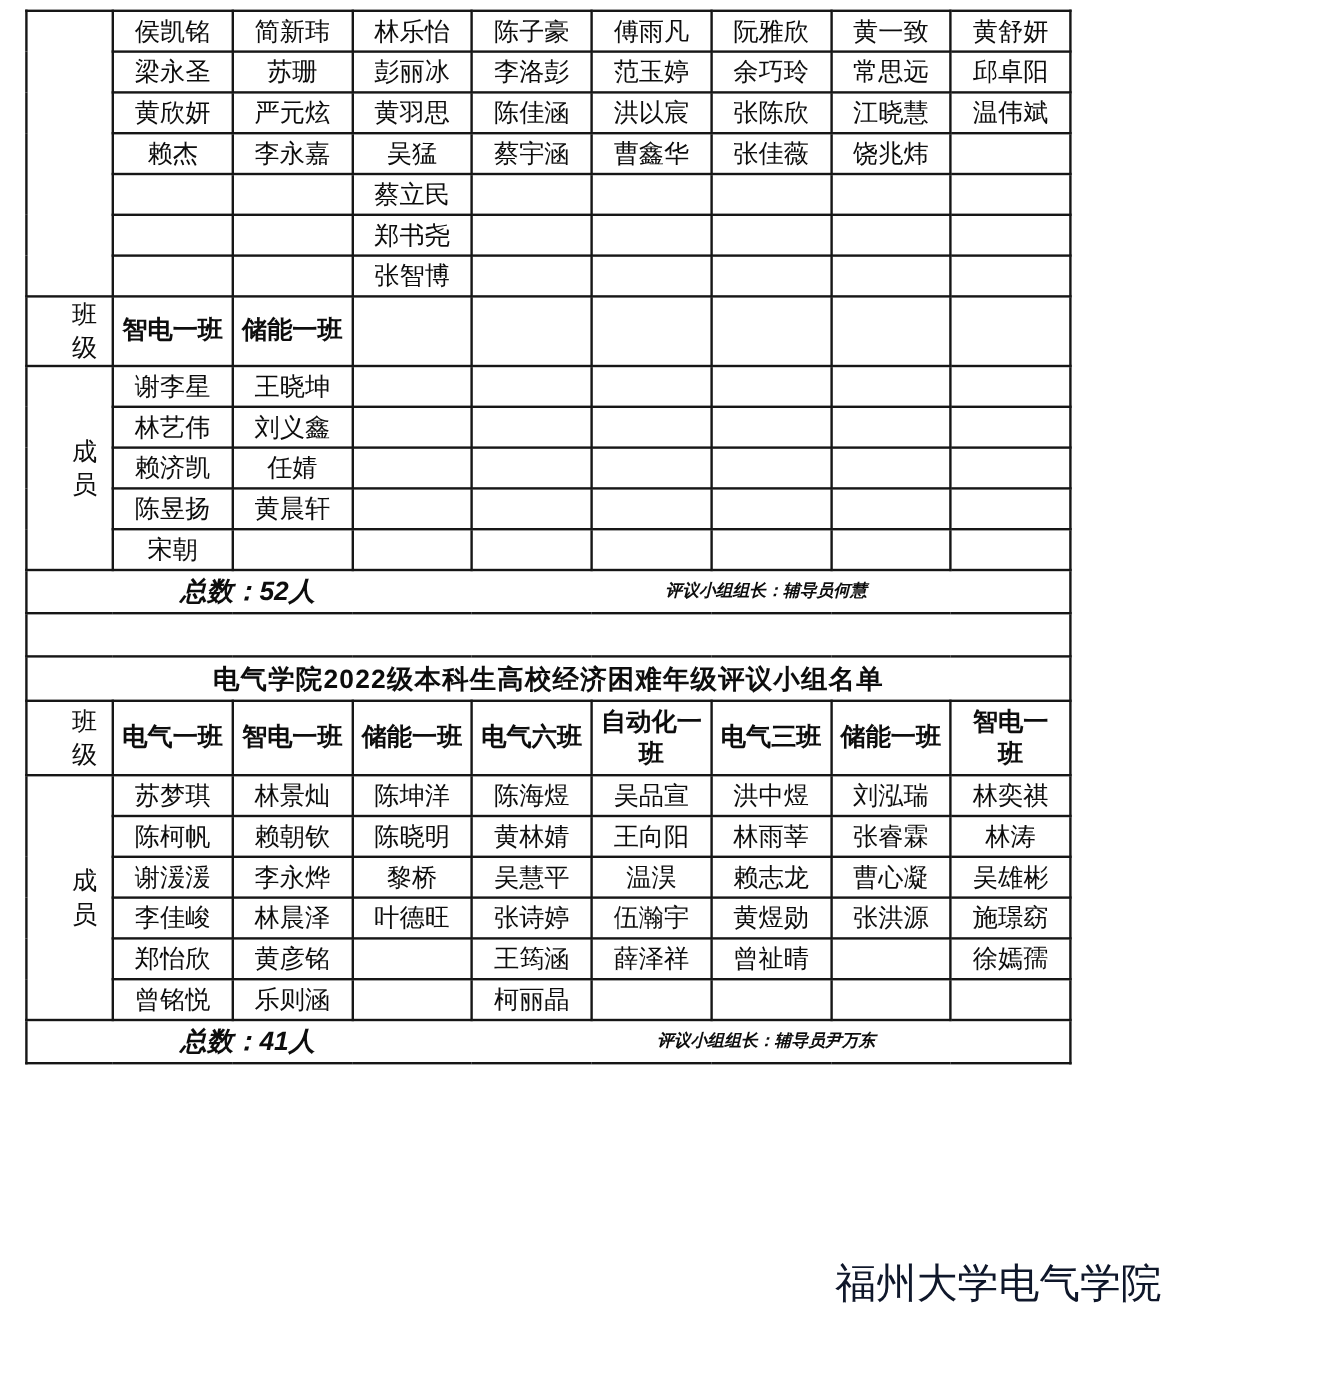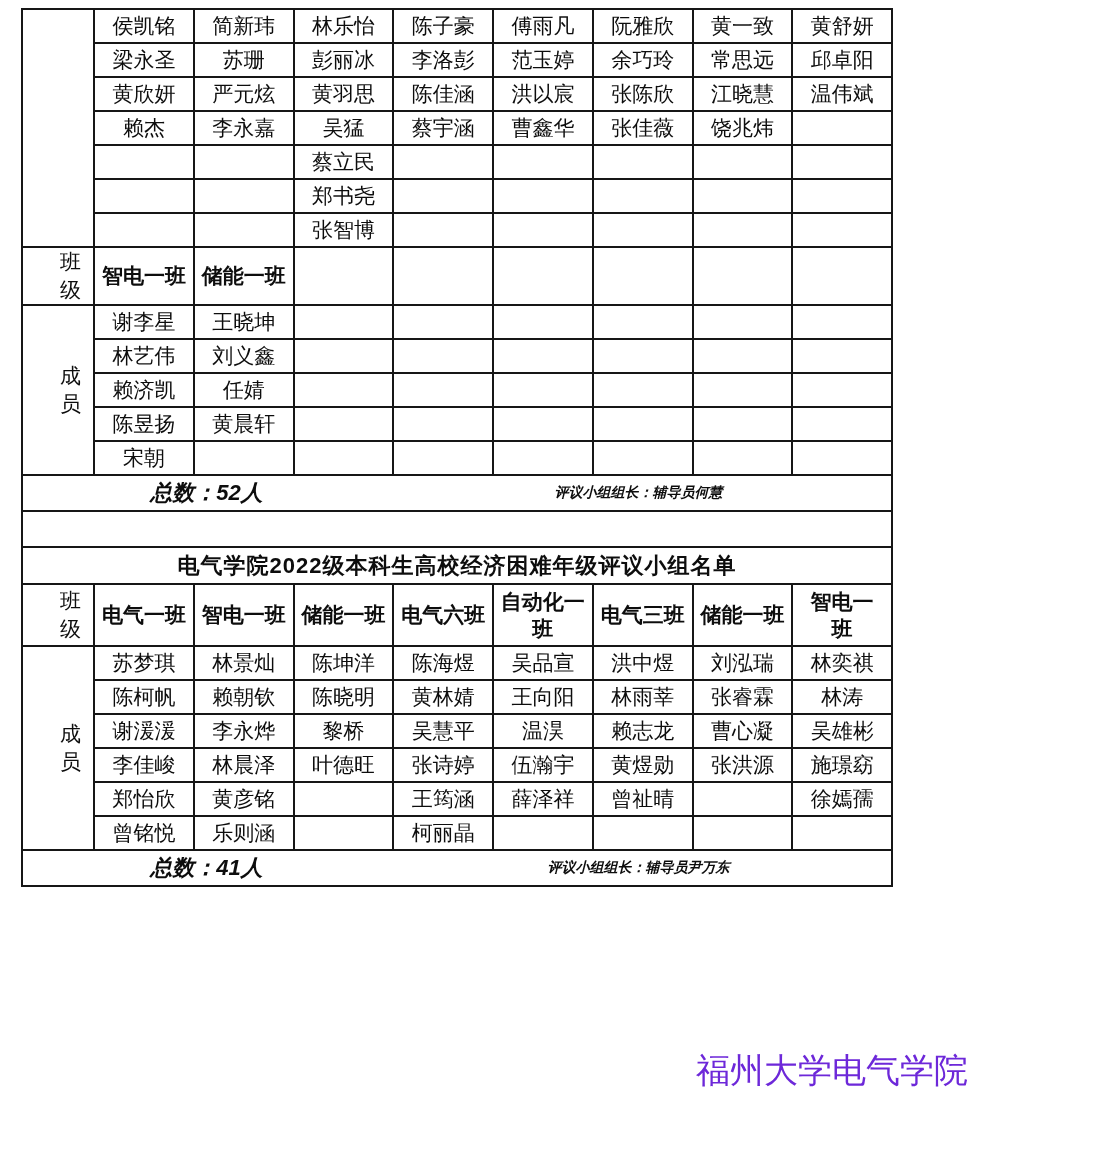--- a/index.html
+++ b/index.html
@@ -48,21 +48,21 @@
   .total-flex .t-left  { width: 42%; text-align: center; font-weight: 700; font-size: 22px; }
   .total-flex .t-right { flex: 1;   text-align: center; font-weight: 700; font-size: 14px; }
 
   .signature {
     margin: 150px 122px 0 auto;
     width: max-content;
     text-align: right;
     font-size: 34px;
     line-height: 66px;
     font-weight: 400;
-    color: #6d28d9;
+    color: #0f172a;
   }
 </style>
 </head>
 <body>
 
 <div class="page">
   <table class="roster">
     <colgroup>
       <col class="c-side">
       <col>

